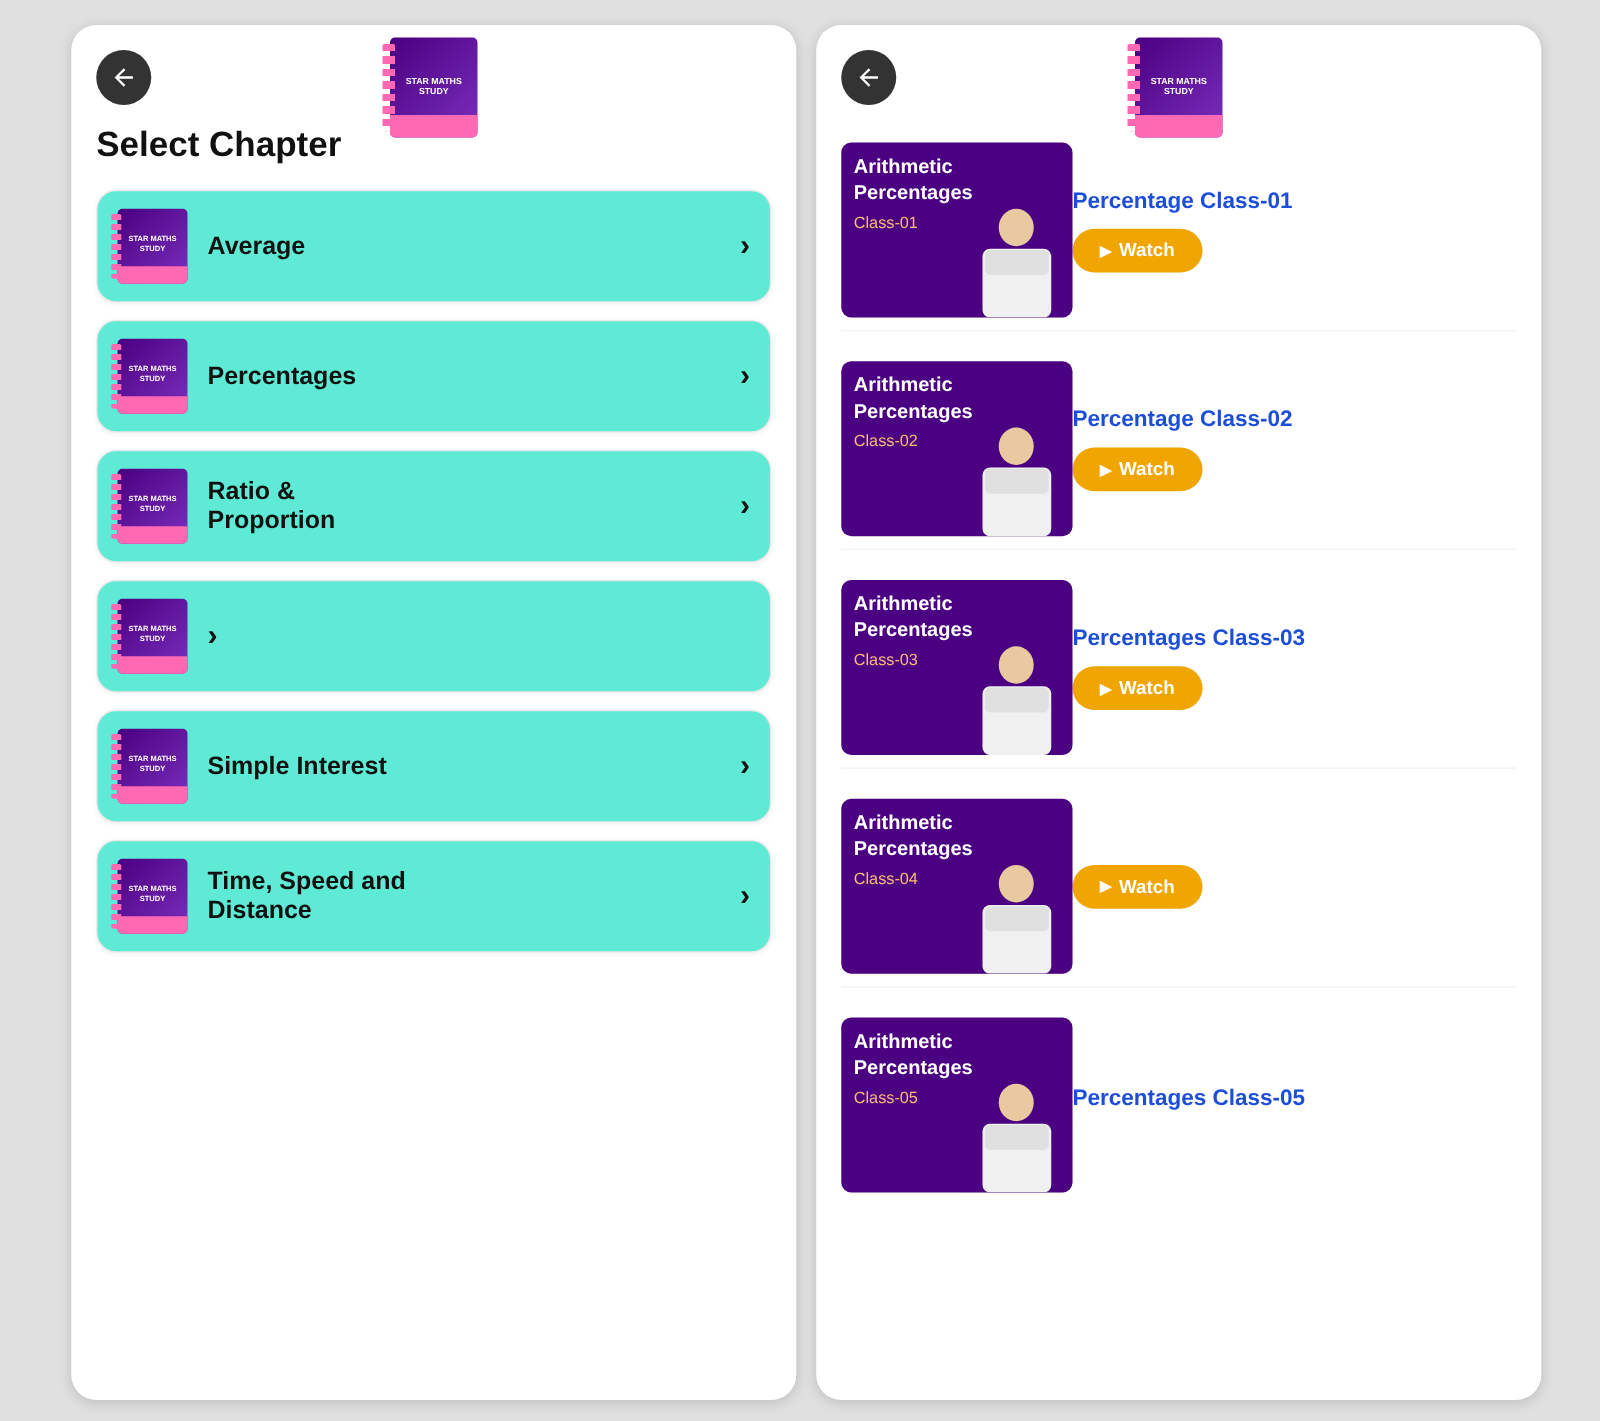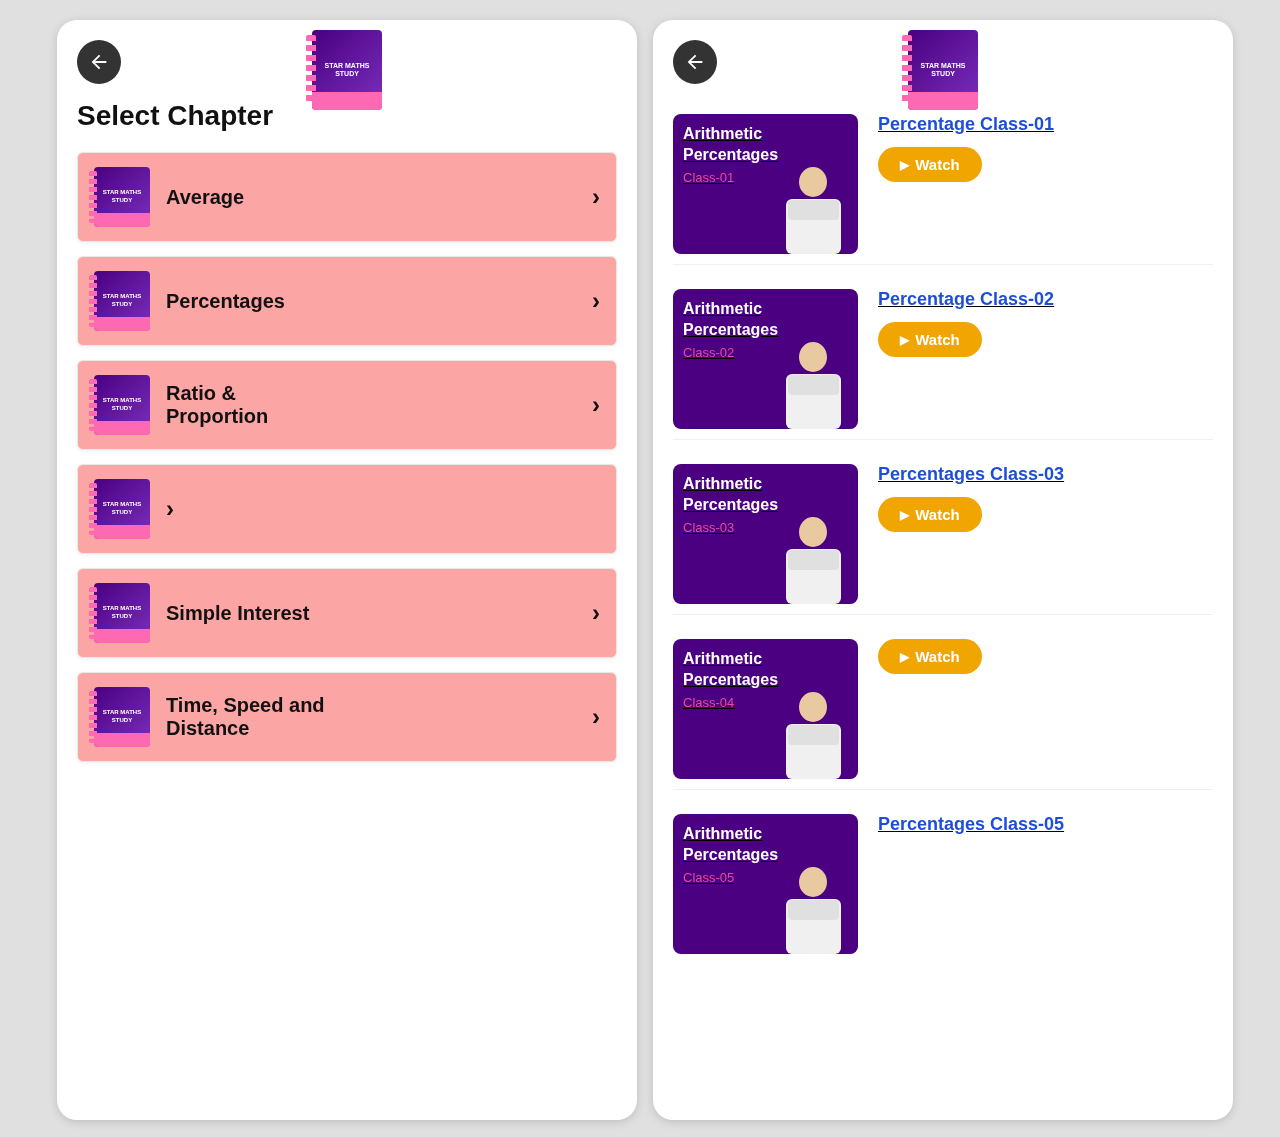--- a/index.html
+++ b/index.html
@@ -104,23 +104,23 @@
       margin-top: 10px;
     }
     .chapter-list {
       display: flex;
       flex-direction: column;
       gap: 14px;
     }
     .chapter-item {
       display: flex;
       align-items: center;
-      background: #fca5a5;
+      background: #5eead4;
       border: 1.5px solid #e8e8e8;
-      border-radius: 6px;
+      border-radius: 16px;
       padding: 14px 16px;
       cursor: pointer;
       box-shadow: 0 1px 4px rgba(0,0,0,0.06);
     }
     .chapter-thumb {
       width: 56px;
       height: 60px;
       background: linear-gradient(135deg, #4a0080, #7b2fbe);
       border-radius: 4px;
       position: relative;
@@ -187,25 +187,24 @@
       margin-bottom: 20px;
       position: relative;
     }
     .video-list {
       display: flex;
       flex-direction: column;
       gap: 14px;
     }
     .video-item {
       display: flex;
-      align-items: flex-start;
-      gap: 20px;
+      align-items: center;
+      gap: 0;
       padding: 10px 0;
       border-bottom: 1px solid #f0f0f0;
-      text-decoration: underline;
     }
     .video-thumb {
       width: 185px;
       height: 140px;
       background: #4a0080;
       border-radius: 8px;
       flex-shrink: 0;
       position: relative;
       display: flex;
       flex-direction: column;
@@ -213,21 +212,21 @@
       overflow: hidden;
     }
     .video-thumb-title {
       color: #fff;
       font-size: 16px;
       font-weight: 800;
       line-height: 1.3;
       z-index: 2;
     }
     .video-thumb-class {
-      color: #ec4899;
+      color: #fdba74;
       font-size: 13px;
       margin-top: 4px;
       z-index: 2;
     }
     .video-thumb-person {
       position: absolute;
       bottom: 0;
       right: 0;
       width: 90px;
       height: 90px;

